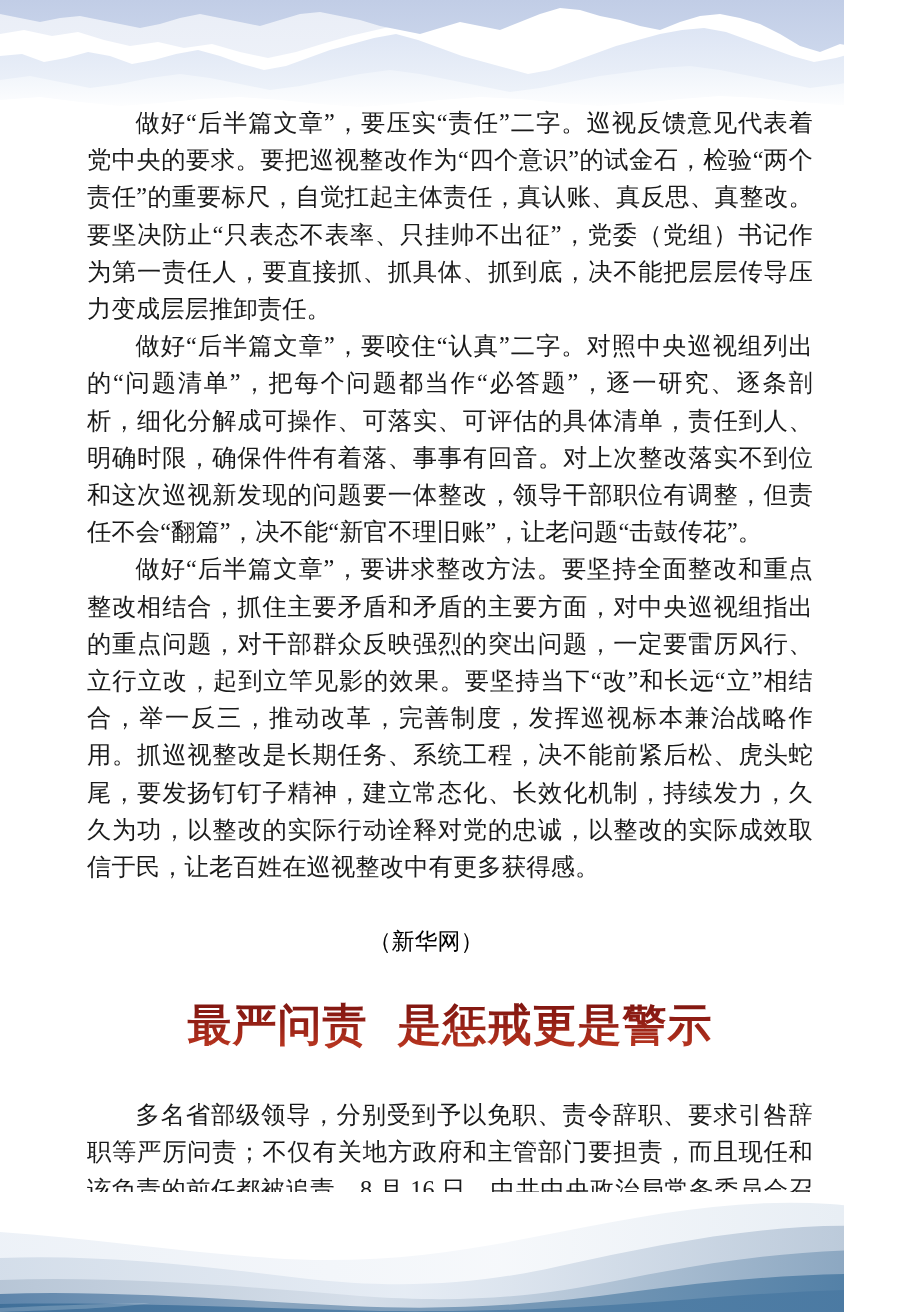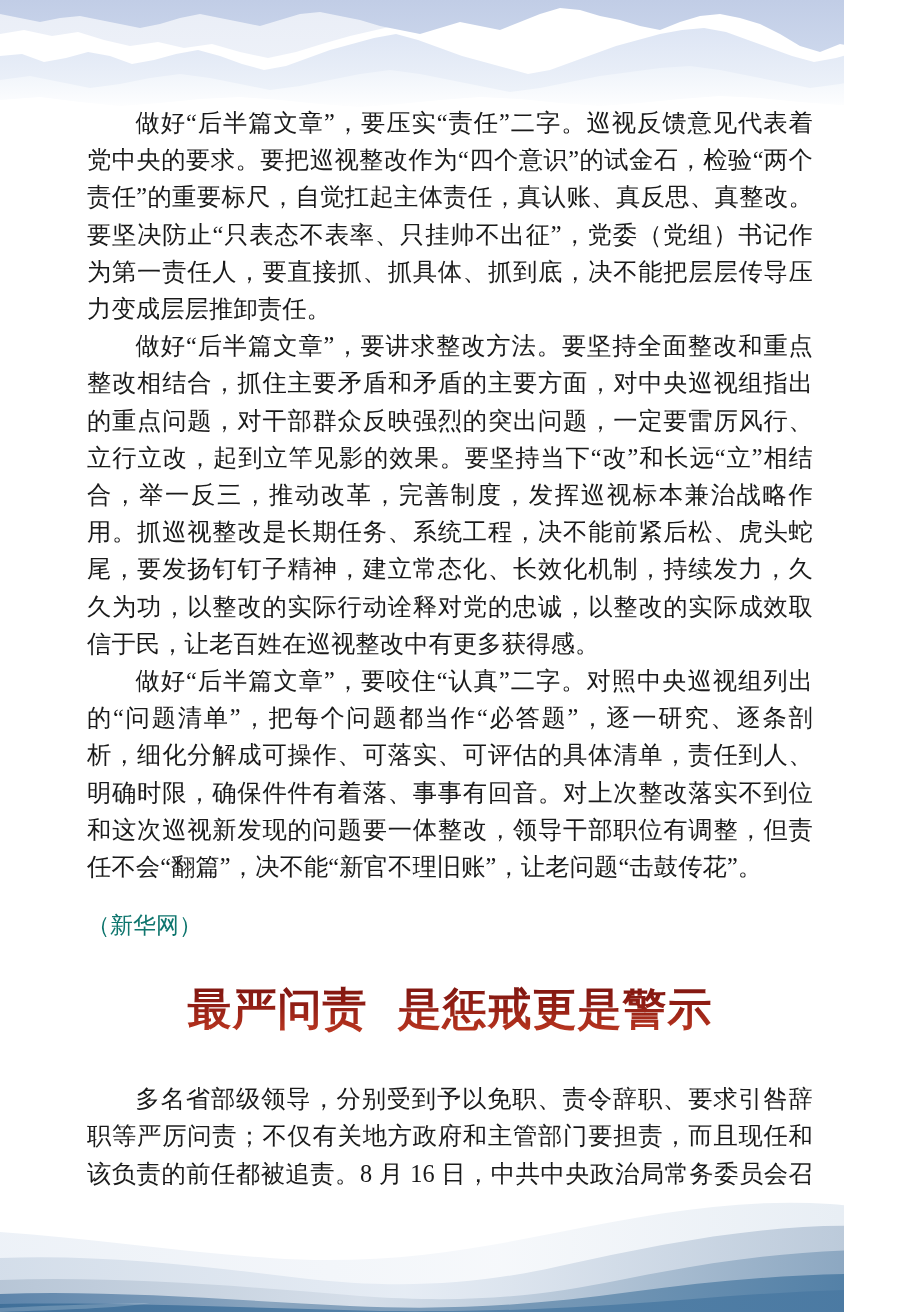--- a/index.html
+++ b/index.html
@@ -54,25 +54,25 @@
     line-height: 37.2px;
     color: #1a1a1a;
     text-align: justify;
     text-justify: inter-ideograph;
     text-indent: 2em;
     letter-spacing: 0.1px;
     font-family: "Liberation Serif", "DejaVu Serif", serif;
   }
 
   .source-line {
-    margin: 24px 0 0 0;
+    margin: 40px 0 0 0;
     font-size: 23px;
     line-height: 34px;
-    color: #0f766e;
-    text-align: left;
+    color: #000000;
+    text-align: center;
     padding-right: 48px;
   }
 
   .article-title {
     margin: 39px 0 42px 0;
     text-align: center;
     font-size: 44px;
     line-height: 56px;
     font-weight: bold;
     letter-spacing: 1px;
@@ -130,22 +130,22 @@
       <path fill="#ffffff" d="M0,112 L0,100 L40,97 L80,102 L120,106 L160,103 L200,99 L240,97
         L280,100 L320,104 L360,107 L400,104 L440,100 L480,97 L520,99 L560,103 L600,106
         L640,103 L680,99 L720,96 L760,98 L800,102 L840,105 L880,102 L900,100 L900,112 Z"></path>
     </svg>
   </div>
 
   <div class="content">
 
     <section>
       <p class="para">做好“后半篇文章”，要压实“责任”二字。巡视反馈意见代表着党中央的要求。要把巡视整改作为“四个意识”的试金石，检验“两个责任”的重要标尺，自觉扛起主体责任，真认账、真反思、真整改。要坚决防止“只表态不表率、只挂帅不出征”，党委（党组）书记作为第一责任人，要直接抓、抓具体、抓到底，决不能把层层传导压力变成层层推卸责任。</p>
+      <p class="para">做好“后半篇文章”，要咬住“认真”二字。对照中央巡视组列出的“问题清单”，把每个问题都当作“必答题”，逐一研究、逐条剖析，细化分解成可操作、可落实、可评估的具体清单，责任到人、明确时限，确保件件有着落、事事有回音。对上次整改落实不到位和这次巡视新发现的问题要一体整改，领导干部职位有调整，但责任不会“翻篇”，决不能“新官不理旧账”，让老问题“击鼓传花”。</p>
       <p class="para">做好“后半篇文章”，要讲求整改方法。要坚持全面整改和重点整改相结合，抓住主要矛盾和矛盾的主要方面，对中央巡视组指出的重点问题，对干部群众反映强烈的突出问题，一定要雷厉风行、立行立改，起到立竿见影的效果。要坚持当下“改”和长远“立”相结合，举一反三，推动改革，完善制度，发挥巡视标本兼治战略作用。抓巡视整改是长期任务、系统工程，决不能前紧后松、虎头蛇尾，要发扬钉钉子精神，建立常态化、长效化机制，持续发力，久久为功，以整改的实际行动诠释对党的忠诚，以整改的实际成效取信于民，让老百姓在巡视整改中有更多获得感。</p>
-      <p class="para">做好“后半篇文章”，要咬住“认真”二字。对照中央巡视组列出的“问题清单”，把每个问题都当作“必答题”，逐一研究、逐条剖析，细化分解成可操作、可落实、可评估的具体清单，责任到人、明确时限，确保件件有着落、事事有回音。对上次整改落实不到位和这次巡视新发现的问题要一体整改，领导干部职位有调整，但责任不会“翻篇”，决不能“新官不理旧账”，让老问题“击鼓传花”。</p>
       <p class="source-line">（新华网）</p>
     </section>
 
     <section class="section-2">
       <h1 class="article-title"><span>最严问责</span><span class="gap"></span><span>是惩戒更是警示</span></h1>
       <p class="para">多名省部级领导，分别受到予以免职、责令辞职、要求引咎辞职等严厉问责；不仅有关地方政府和主管部门要担责，而且现任和该负责的前任都被追责。8 月 16 日，中共中央政治局常务委员会召开会议，听取关于吉林长春长生公司问题疫苗案件调查及有关问责情况的汇报。中共中央总书记习近平主持会议并发表重要讲话。</p>
       <p class="para">此次问责速度之快、力度之大，问责对象级别之高、人数之多，均属罕见，充分体现了以习近平同志为核心的党中央全面从严治党、坚定去疴除弊的担当精神，对人民群众切身利益的高度负责，对安全质量工作的高度重视。</p>
 
     </section>
 

